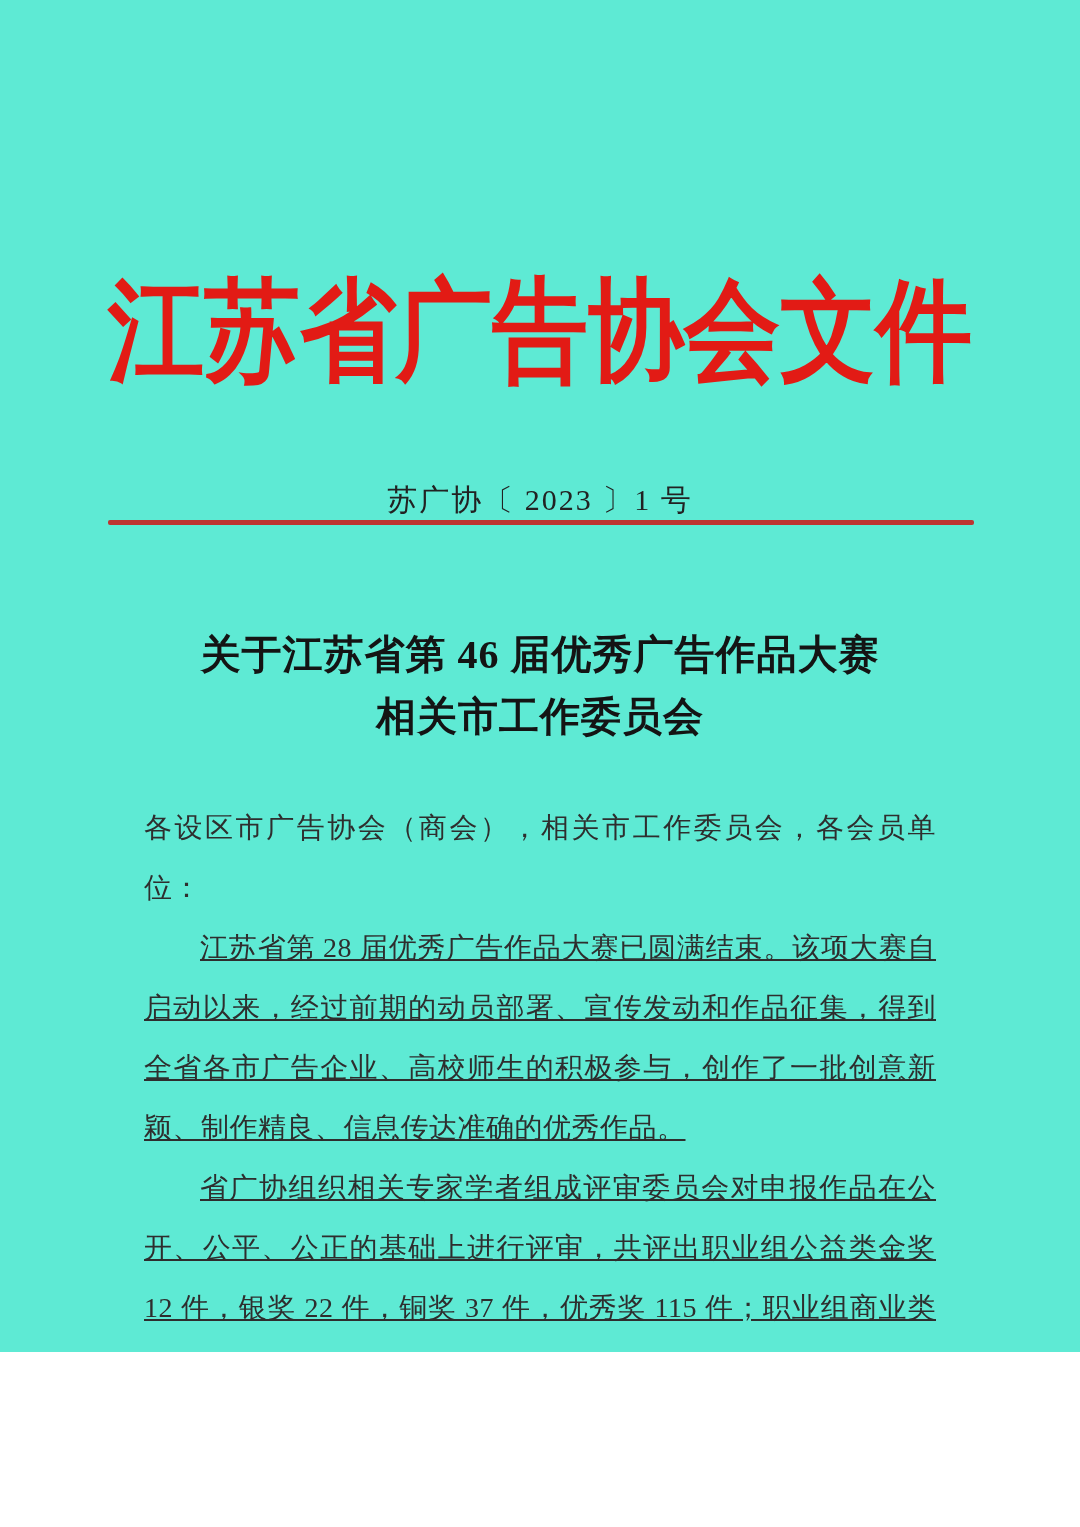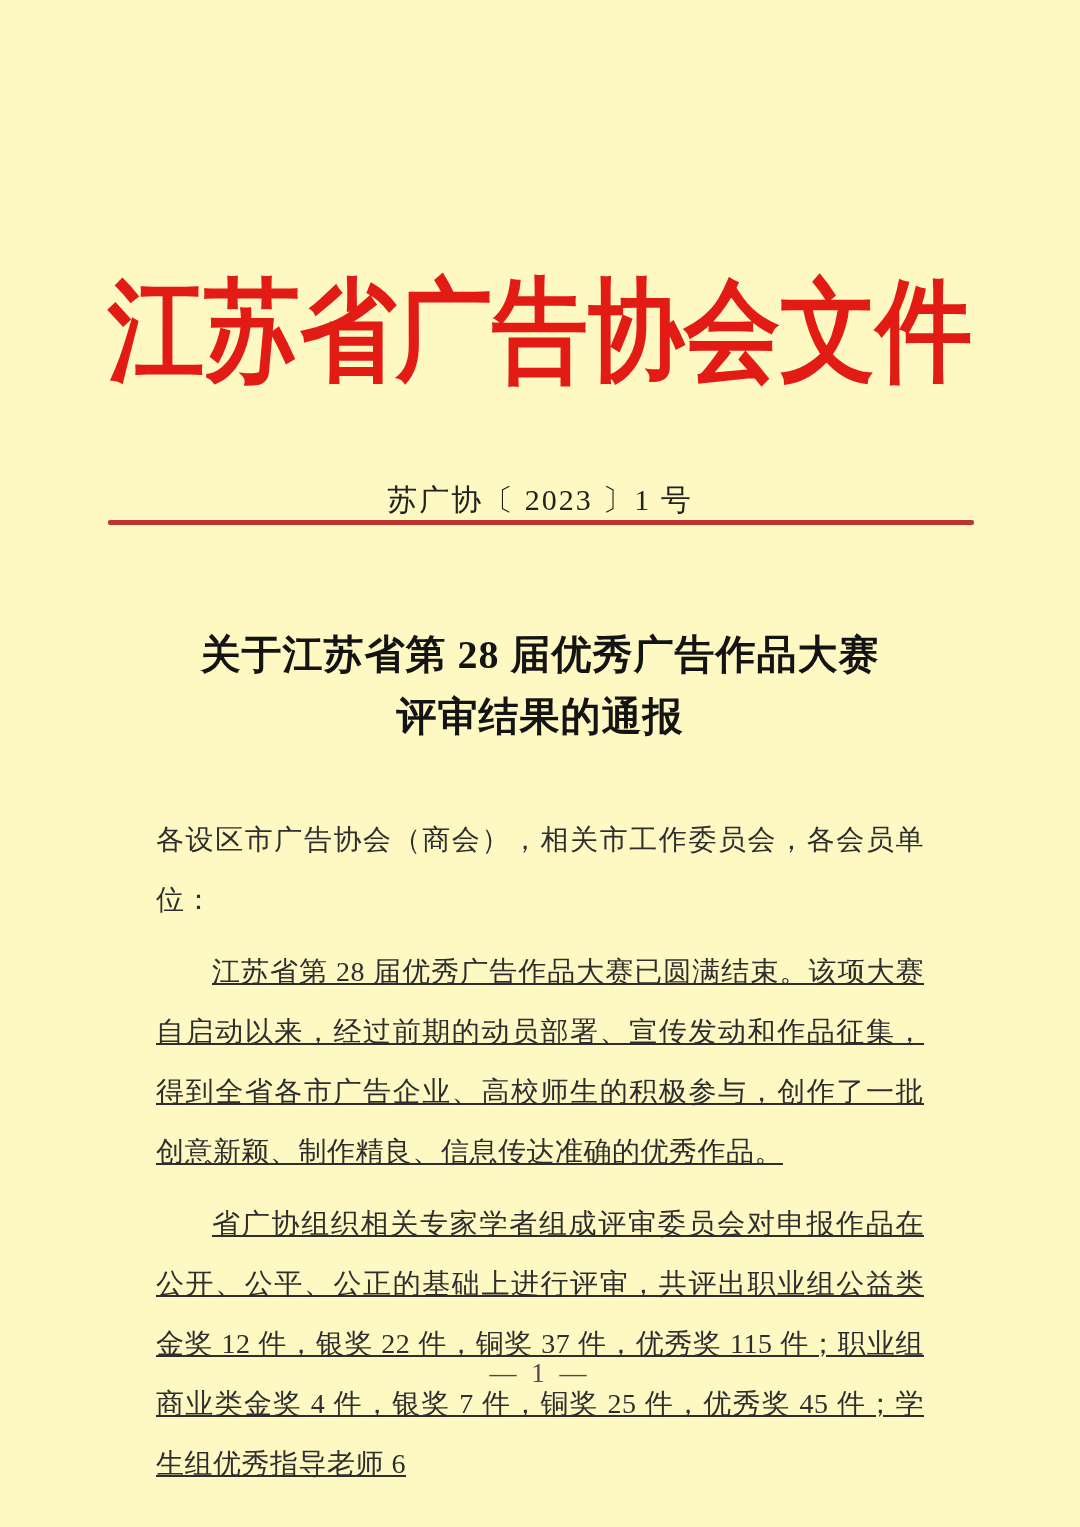--- a/index.html
+++ b/index.html
@@ -3,22 +3,22 @@
 <meta charset="utf-8">
 <style>
   html, body {
     margin: 0;
     padding: 0;
     background: #ffffff;
   }
   .page {
     position: relative;
     width: 1080px;
-    height: 1527px;
-    background: #fef9c3;
+    height: 1352px;
+    background: #5eead4;
     font-family: "Liberation Serif", "DejaVu Serif", serif;
     overflow: hidden;
   }
   .letterhead {
     position: absolute;
     top: 276px;
     left: 0;
     width: 100%;
     text-align: center;
     font-size: 96px;
@@ -66,21 +66,21 @@
     top: 798px;
     left: 144px;
     width: 792px;
     font-size: 28px;
     line-height: 60px;
     color: #2e2e2e;
     text-align: justify;
     letter-spacing: 0.5px;
   }
   .doc-body p {
-    margin: 12px;
+    margin: 0;
     padding: 0;
   }
   .doc-body p.indent {
     text-indent: 2em;
     text-decoration: underline;
   }
   .page-footer {
     position: absolute;
     top: 1358px;
     left: 0;
@@ -96,22 +96,22 @@
 
 <div class="page">
 
   <div class="letterhead">江苏省广告协会文件</div>
 
   <div class="doc-number">苏广协〔 2023 〕1 号</div>
 
   <div class="red-rule"></div>
 
   <div class="notice-title">
-    <div>关于江苏省第 28 届优秀广告作品大赛</div>
-    <div>评审结果的通报</div>
+    <div>关于江苏省第 46 届优秀广告作品大赛</div>
+    <div>相关市工作委员会</div>
   </div>
 
   <div class="doc-body">
     <p>各设区市广告协会（商会），相关市工作委员会，各会员单位：</p>
     <p class="indent">江苏省第 28 届优秀广告作品大赛已圆满结束。该项大赛自启动以来，经过前期的动员部署、宣传发动和作品征集，得到全省各市广告企业、高校师生的积极参与，创作了一批创意新颖、制作精良、信息传达准确的优秀作品。</p>
     <p class="indent">省广协组织相关专家学者组成评审委员会对申报作品在公开、公平、公正的基础上进行评审，共评出职业组公益类金奖 12 件，银奖 22 件，铜奖 37 件，优秀奖 115 件；职业组商业类金奖 4 件，银奖 7 件，铜奖 25 件，优秀奖 45 件；学生组优秀指导老师 6</p>
   </div>
 
   <div class="page-footer">— 1 —</div>
 

